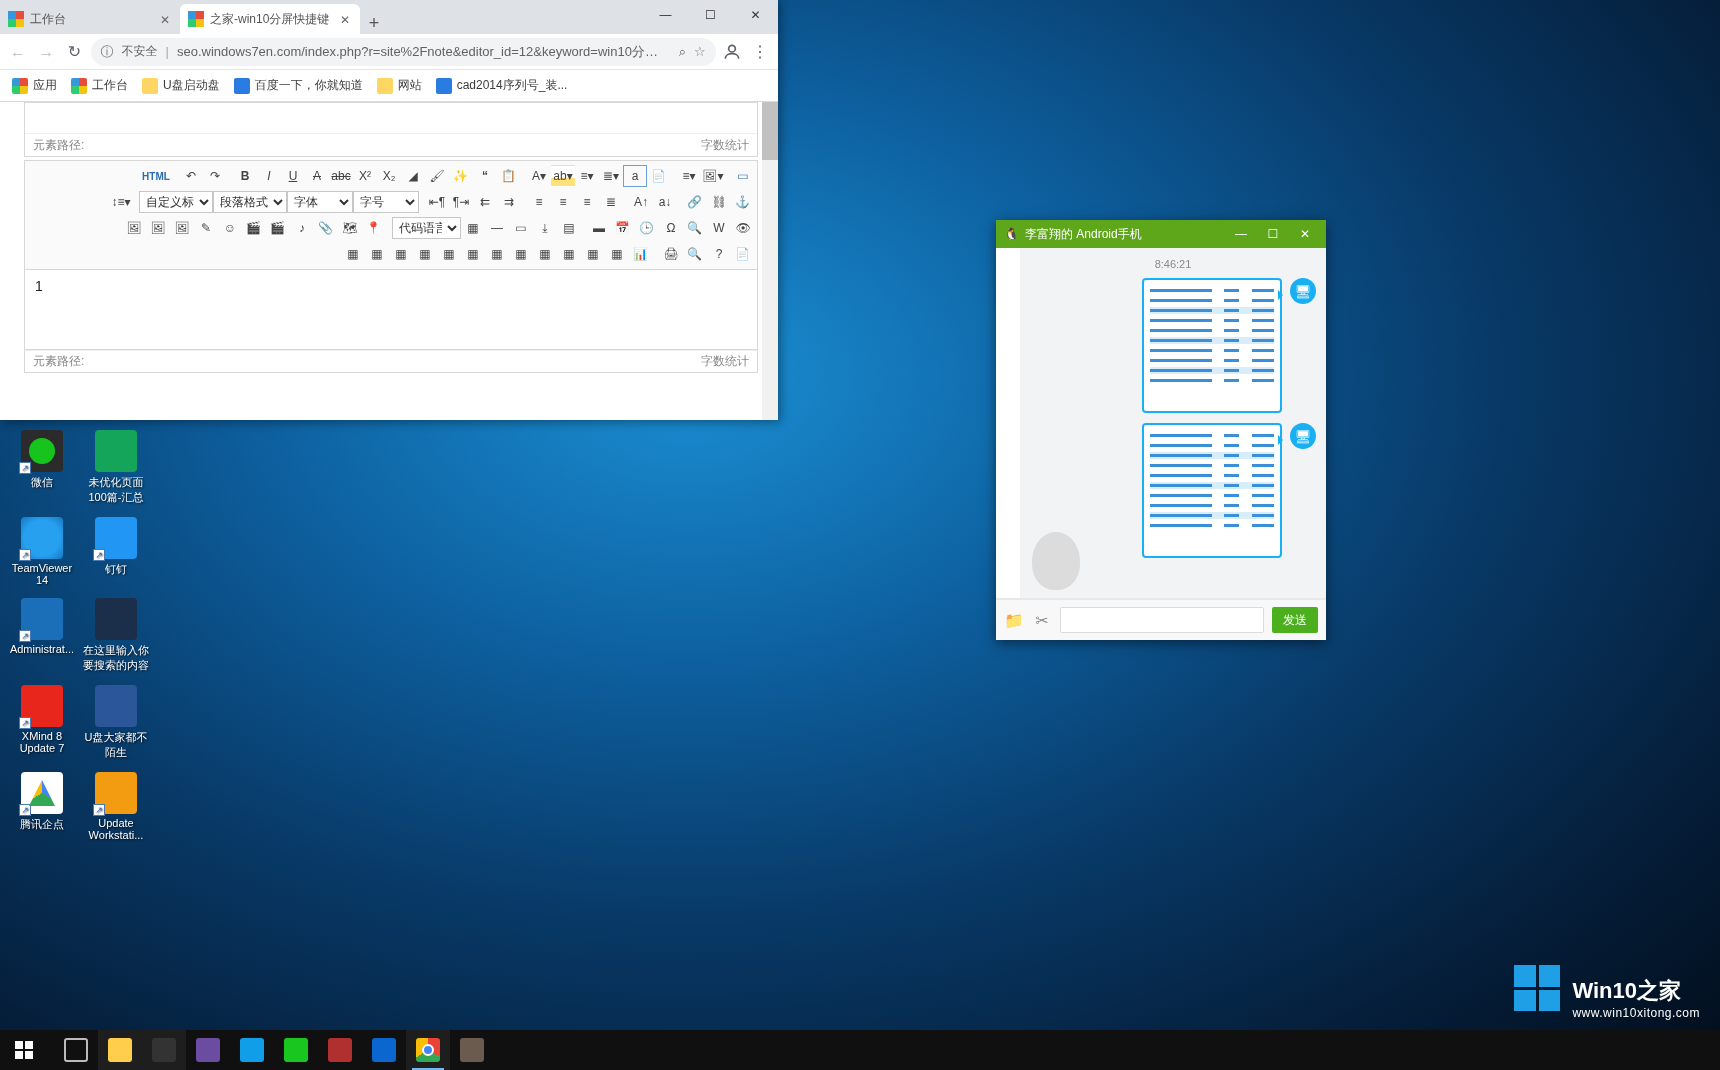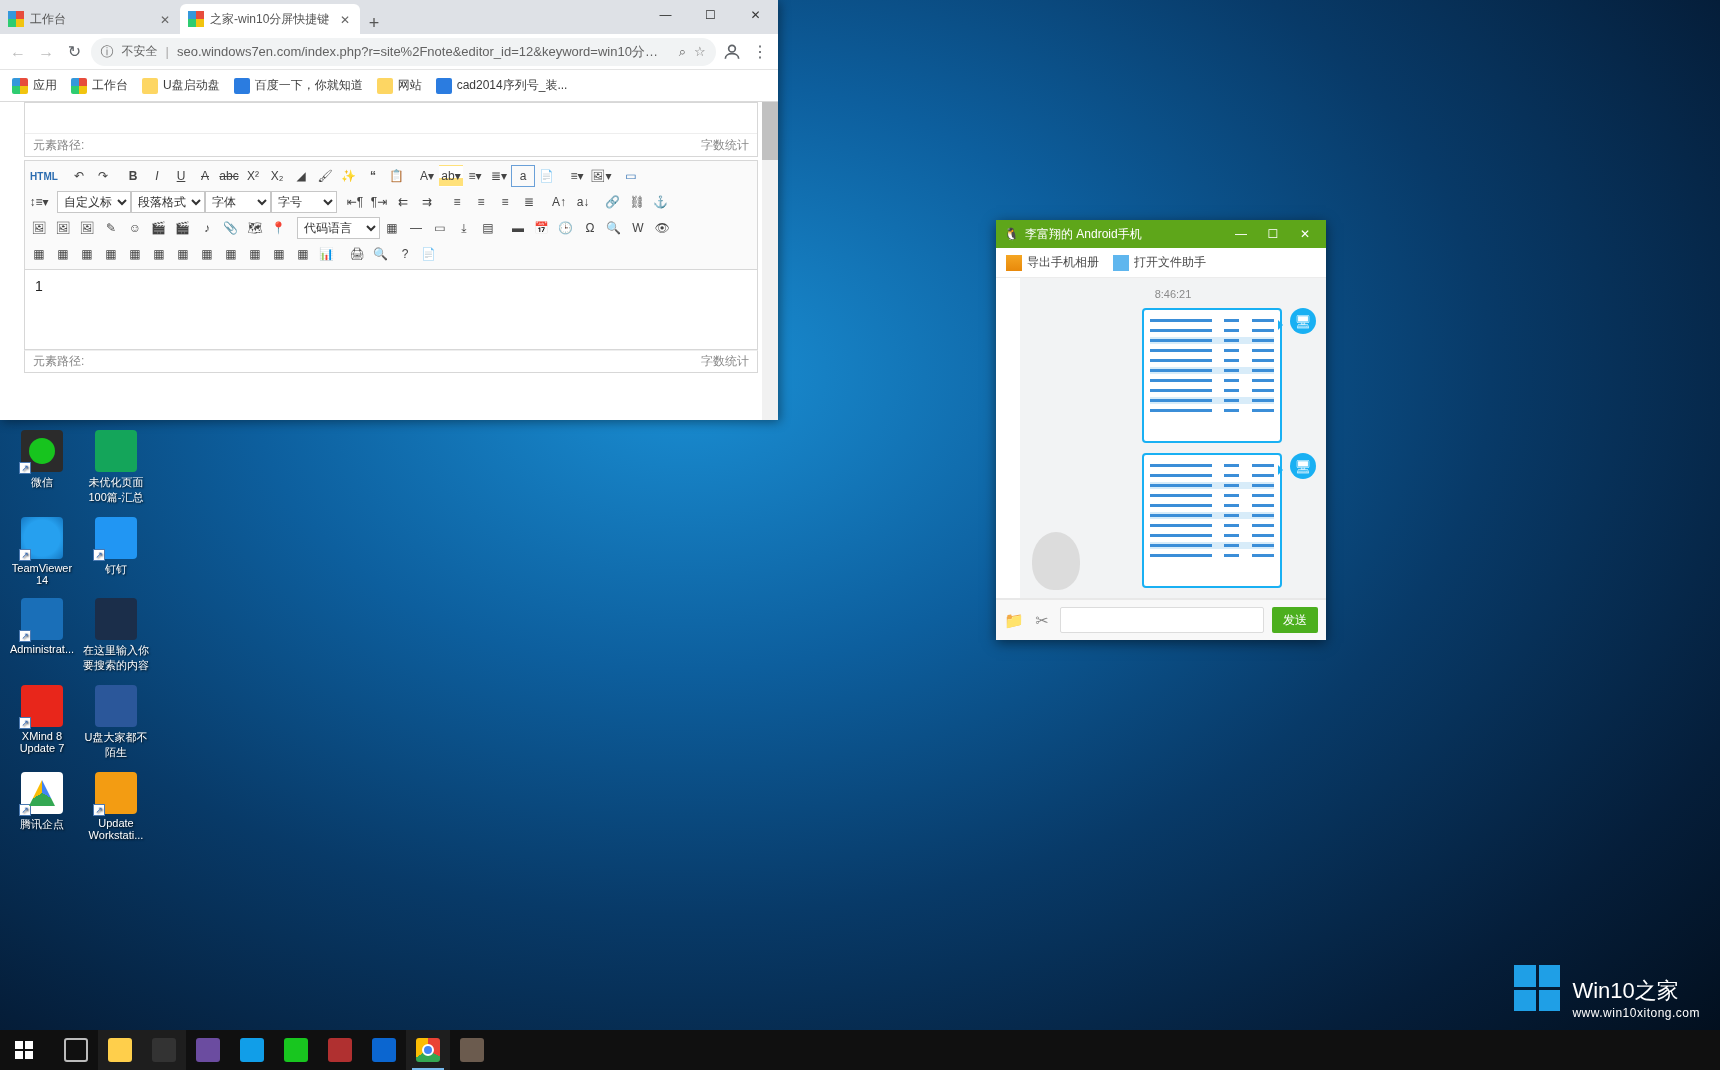--- a/index.html
+++ b/index.html
@@ -35,21 +35,21 @@
 
 .page{height:318px;background:#fff;position:relative;overflow:hidden;}
 .page-scroll{position:absolute;right:0;top:0;width:16px;height:100%;background:#f1f1f1;}
 .page-thumb{position:absolute;right:0;top:0;width:16px;height:58px;background:#c1c1c1;}
 .page-inner{padding:0 20px 0 24px;}
 .edbox{border:1px solid #d7d7d7;margin-bottom:3px;}
 .edtop{height:30px;}
 .edfoot{height:23px;display:flex;align-items:center;justify-content:space-between;padding:0 8px;font-size:12px;color:#888;background:#fff;border-top:1px solid #eee;}
 .segtitle{font-size:15px;font-weight:bold;margin:6px 0 8px;color:#222;}
 .toolbar{border:1px solid #d7d7d7;background:#fafafa;padding:2px;}
-.tbrow{display:flex;align-items:center;gap:0;flex-wrap:nowrap;height:26px;}
+.tbrow{display:flex;align-items:center;gap:0;flex-wrap:nowrap;height:26px;justify-content:flex-end;}
 .tbtn{width:24px;height:22px;display:flex;align-items:center;justify-content:center;font-size:12px;color:#444;border:1px solid transparent;}
 .tsep{width:6px;}
 .tsel{height:22px;font-size:12px;color:#333;border:1px solid #c7c7c7;background:#fff;padding:0 2px;}
 .editor-area{border:1px solid #d7d7d7;border-top:none;height:80px;padding:8px 10px;font-size:14px;color:#222;background:#fff;}
 
 
 .desktop-icons{position:absolute;left:6px;top:430px;}
 .dicon{width:72px;display:flex;flex-direction:column;align-items:center;margin-bottom:12px;color:#fff;font-size:11px;text-align:center;text-shadow:1px 1px 2px rgba(0,0,0,.8);}
 .dicon .ic{width:42px;height:42px;margin-bottom:3px;border-radius:4px;position:relative;}
 .drow{display:flex;gap:2px;}
@@ -94,21 +94,21 @@
 .chat-input{height:42px;display:flex;align-items:center;padding:0 8px;gap:8px;border-top:2px solid #e8e8e8;background:#f8f8f8;}
 .chat-input .ib{width:20px;height:20px;color:#888;display:flex;align-items:center;justify-content:center;}
 .chat-input input{flex:1;height:26px;border:1px solid #dcdcdc;border-radius:2px;padding:0 6px;font-size:12px;}
 .chat-send{width:46px;height:26px;background:#4caf1e;color:#fff;border:none;border-radius:2px;font-size:12px;}
 
 
 .watermark{position:absolute;right:20px;bottom:50px;color:#fff;display:flex;align-items:center;gap:12px;}
 .wm-logo{width:46px;height:46px;display:grid;grid-template-columns:1fr 1fr;grid-template-rows:1fr 1fr;gap:3px;}
 .wm-logo div{background:#1f9fe6;}
 .wm-text{display:flex;flex-direction:column;}
-.wm-text .t1{font-size:22px;font-weight:normal;margin-top:20px;}
+.wm-text .t1{font-size:22px;font-weight:bold;margin-top:20px;}
 .wm-text .t2{font-size:12px;letter-spacing:.5px;}
 
 
 .taskbar{position:absolute;left:0;bottom:0;width:100%;height:40px;background:#101010;display:flex;align-items:center;}
 .start{width:48px;height:40px;display:flex;align-items:center;justify-content:center;}
 .start-logo{width:18px;height:18px;display:grid;grid-template-columns:1fr 1fr;grid-template-rows:1fr 1fr;gap:2px;}
 .start-logo div{background:#fff;}
 .search{width:290px;height:32px;background:#2b2b2b;border-radius:2px;display:flex;align-items:center;padding:0 10px;gap:10px;color:#a9a9a9;font-size:13px;}
 .search .circ{width:16px;height:16px;border:2px solid #fff;border-radius:50%;}
 .search .mic{margin-left:auto;color:#999;}
@@ -287,21 +287,21 @@
           <div class="tbtn">🖼</div>
           <div class="tbtn">✎</div>
           <div class="tbtn">☺</div>
           <div class="tbtn">🎬</div>
           <div class="tbtn">🎬</div>
           <div class="tbtn">♪</div>
           <div class="tbtn">📎</div>
           <div class="tbtn">🗺</div>
           <div class="tbtn">📍</div>
           <div class="tsep"></div>
-          <select class="tsel" style="width:83px"><option>代码语言</option></select>
+          <select class="tsel" style="width:69px"><option>代码语言</option></select>
           <div class="tbtn">▦</div>
           <div class="tbtn">—</div>
           <div class="tbtn">▭</div>
           <div class="tbtn">⤓</div>
           <div class="tbtn">▤</div>
           <div class="tsep"></div>
           <div class="tbtn">▬</div>
           <div class="tbtn">📅</div>
           <div class="tbtn">🕒</div>
           <div class="tbtn">Ω</div>
@@ -415,30 +415,20 @@
 
 <div class="chat">
   <div class="chat-title">
     <span>🐧</span>
     <span>李富翔的 Android手机</span>
     <span class="spacer"></span>
     <span class="cbtn">—</span>
     <span class="cbtn">☐</span>
     <span class="cbtn">✕</span>
   </div>
-  <div class="chat-tools">
-    <div class="ti">
-        <span class="ico ico-photo"></span>
-        <span>导出手机相册</span>
-      </div>
-    <div class="ti">
-        <span class="ico ico-folder"></span>
-        <span>打开文件助手</span>
-      </div>
-  </div>
   <div class="chat-body">
     <div class="chat-time">8:46:21</div>
     <div class="msg">
       <div class="bubble">
         <div class="line">
             <span class="l1"></span>
             <span class="l2"></span>
             <span class="l3"></span>
           </div>
         <div class="line">

